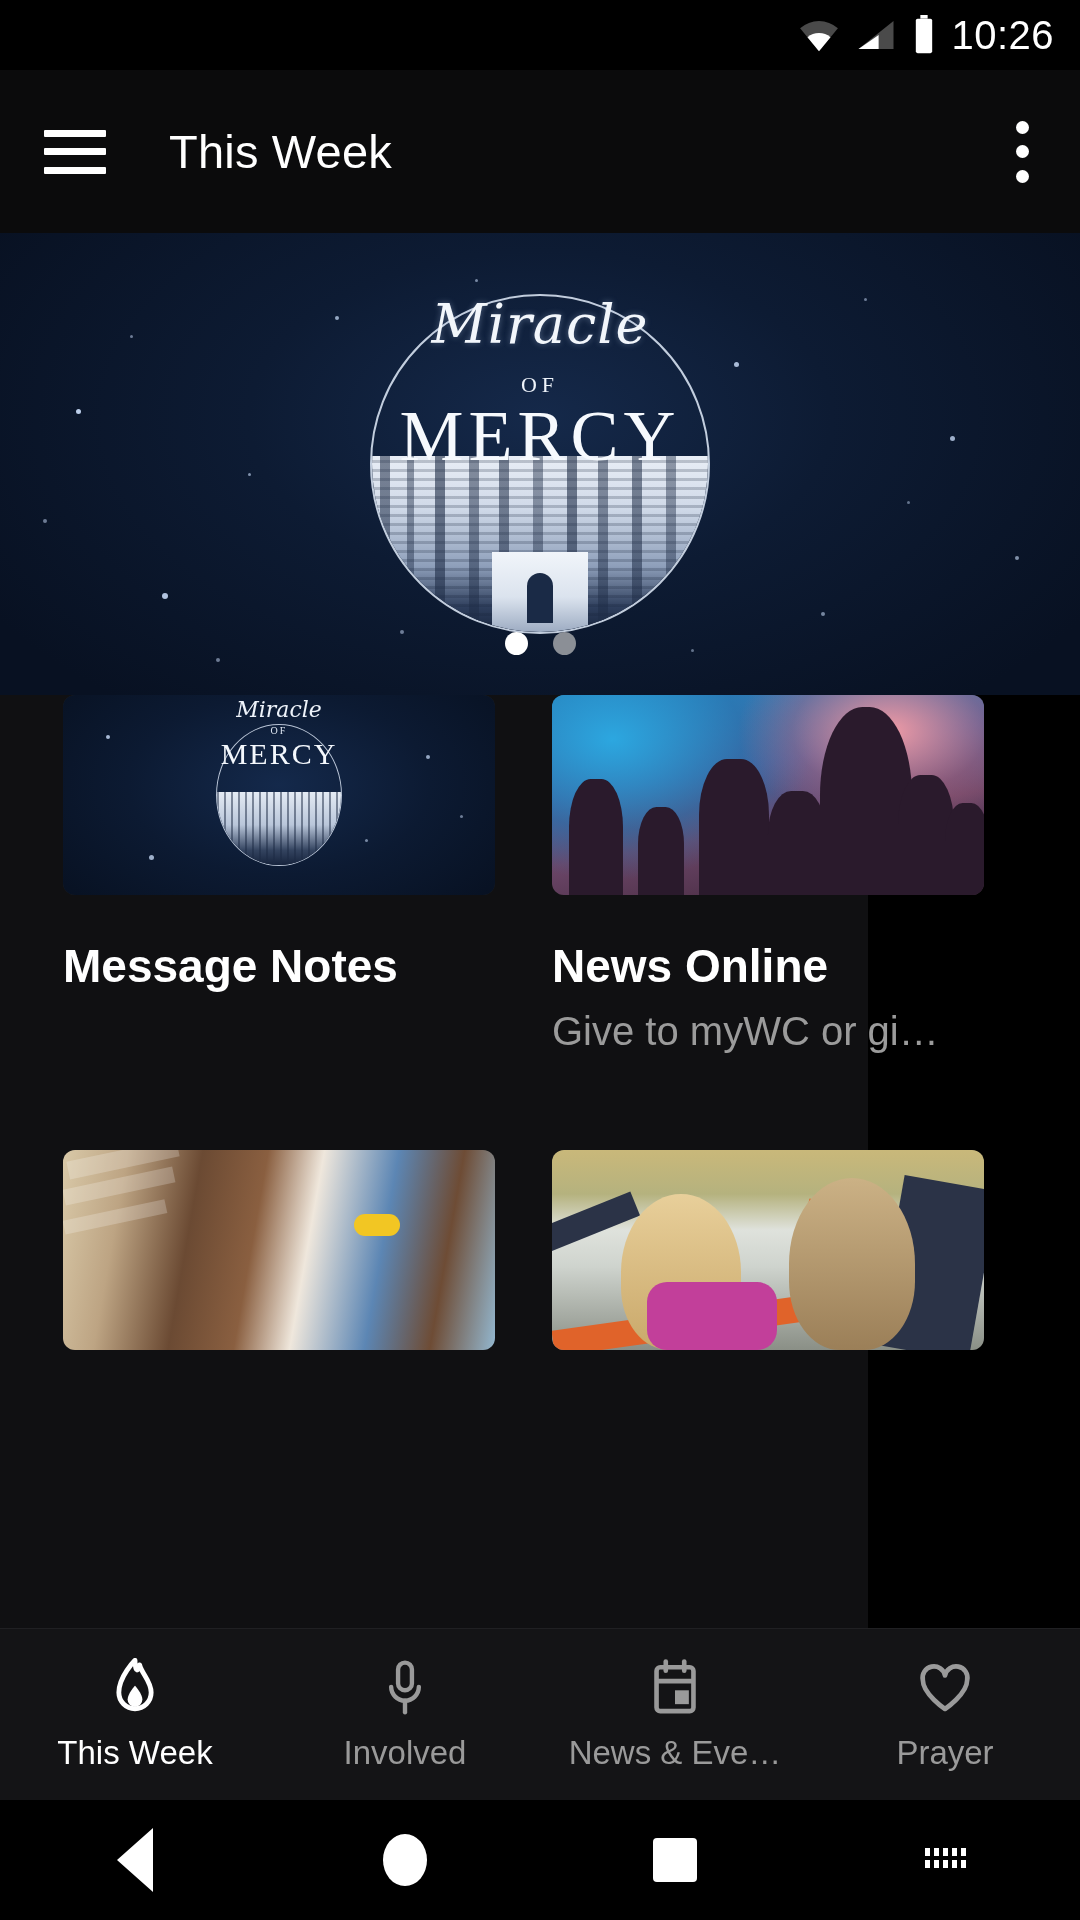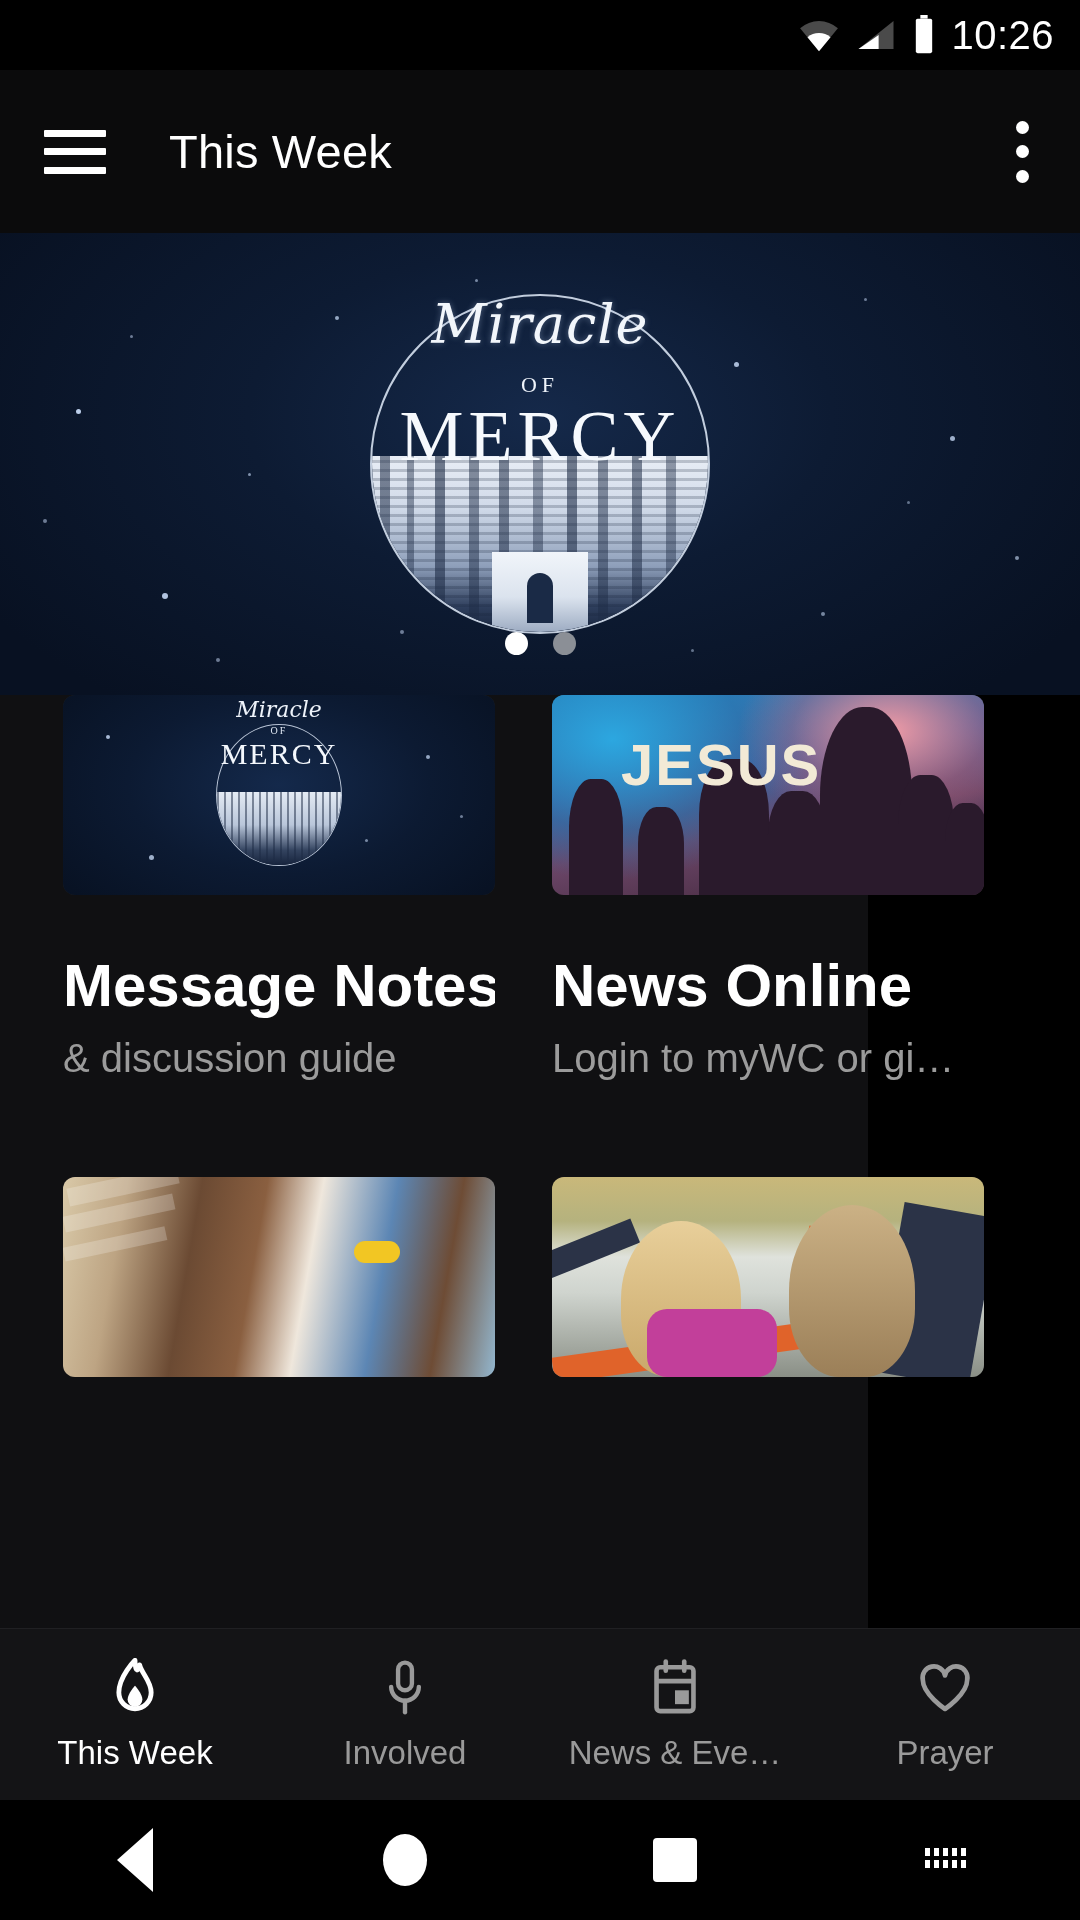--- a/index.html
+++ b/index.html
@@ -112,21 +112,21 @@
   .grid{
     position:absolute; top:695px; left:0; width:1080px; height:925px;
     padding:0 63px; overflow:hidden;
   }
   .row{ display:flex; gap:57px; }
   .card{ width:432px; cursor:pointer; }
   .card-img{
     width:432px; height:200px; border-radius:12px; overflow:hidden;
     position:relative; background:#222;
   }
-  .card-title{ color:#fff; font-size:60px; font-weight:bold; margin-top:56px;
+  .card-title{ color:#fff; font-size:46px; font-weight:bold; margin-top:44px;
     white-space:nowrap; overflow:hidden; }
   .card-sub{ color:#9b9b9b; font-size:40px; margin-top:16px;
     white-space:nowrap; overflow:hidden; }
 
   
   .art-mercy{ position:absolute; inset:0;
     background:radial-gradient(ellipse 70% 90% at 50% 45%, #14294b 0%, #0c1a32 50%, #071020 100%); }
   .art-mercy .mini{
     position:absolute; left:50%; top:50%; transform:translate(-50%,-50%);
     width:126px; height:142px; border-radius:50%;
@@ -293,38 +293,36 @@
             <span class="star" style="position:absolute;left:92%;top:60%;width:3px;height:3px;background:#cfe2ff;border-radius:50%;opacity:.5"></span>
             <div class="mini">
               <div class="mini-city"></div>
             </div>
             <div class="mini-script">Miracle</div>
             <div class="mini-of">OF</div>
             <div class="mini-mercy">MERCY</div>
           </div>
         </div>
         <div class="card-title">Message Notes</div>
-        <div class="card-sub">&amp; discussion guide</div>
       </div>
 
       <div class="card">
         <div class="card-img">
           <div class="art-jesus">
             <span class="hand" style="left:4%;  width:54px; height:60%;"></span>
             <span class="hand" style="left:20%; width:46px; height:46%;"></span>
             <span class="hand" style="left:34%; width:70px; height:70%;"></span>
             <span class="hand" style="left:50%; width:58px; height:54%;"></span>
             <span class="hand" style="left:62%; width:92px; height:96%; border-radius:46% 46% 0 0;"></span>
             <span class="hand" style="left:80%; width:56px; height:62%;"></span>
             <span class="hand" style="left:91%; width:44px; height:48%;"></span>
-            <div class="jesus-word">JESUS</div>
           </div>
         </div>
         <div class="card-title">News Online</div>
-        <div class="card-sub">Login to myWC or gi…</div>
+        <div class="card-sub">Give to myWC or gi…</div>
       </div>
 
     </div>
 
     <div class="row" style="margin-top:96px;">
 
       <div class="card">
         <div class="card-img">
           <div class="art-kids">
             <span class="band" style="left:1%;  top:0;  width:26%; height:18px; transform:rotate(-12deg);"></span>

